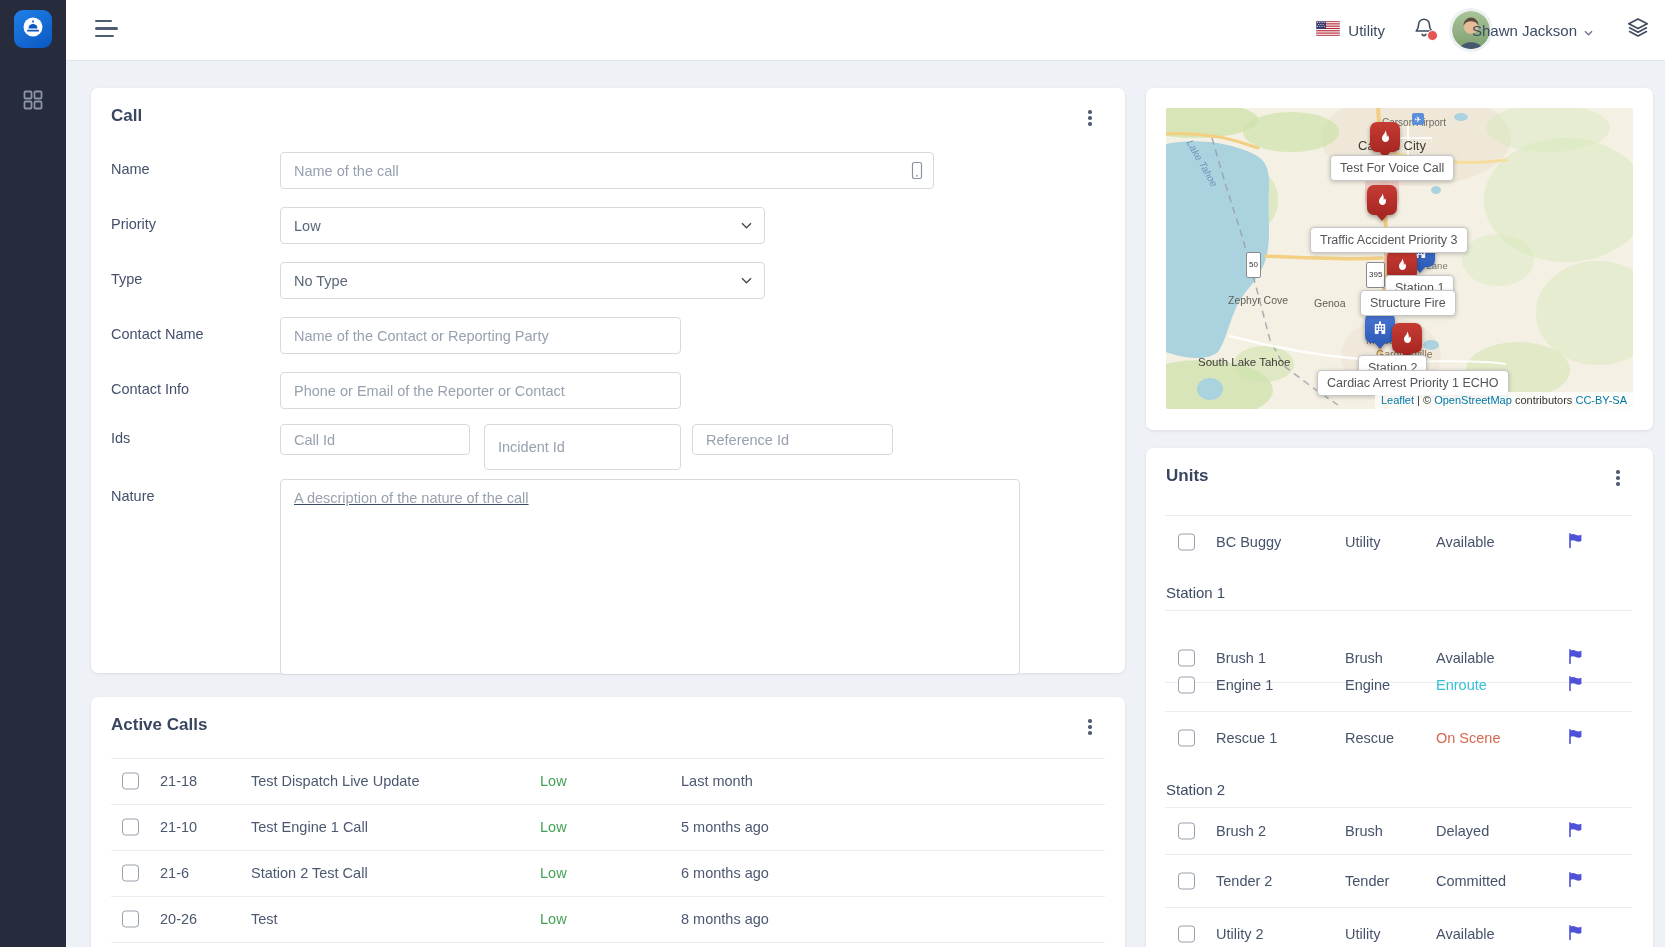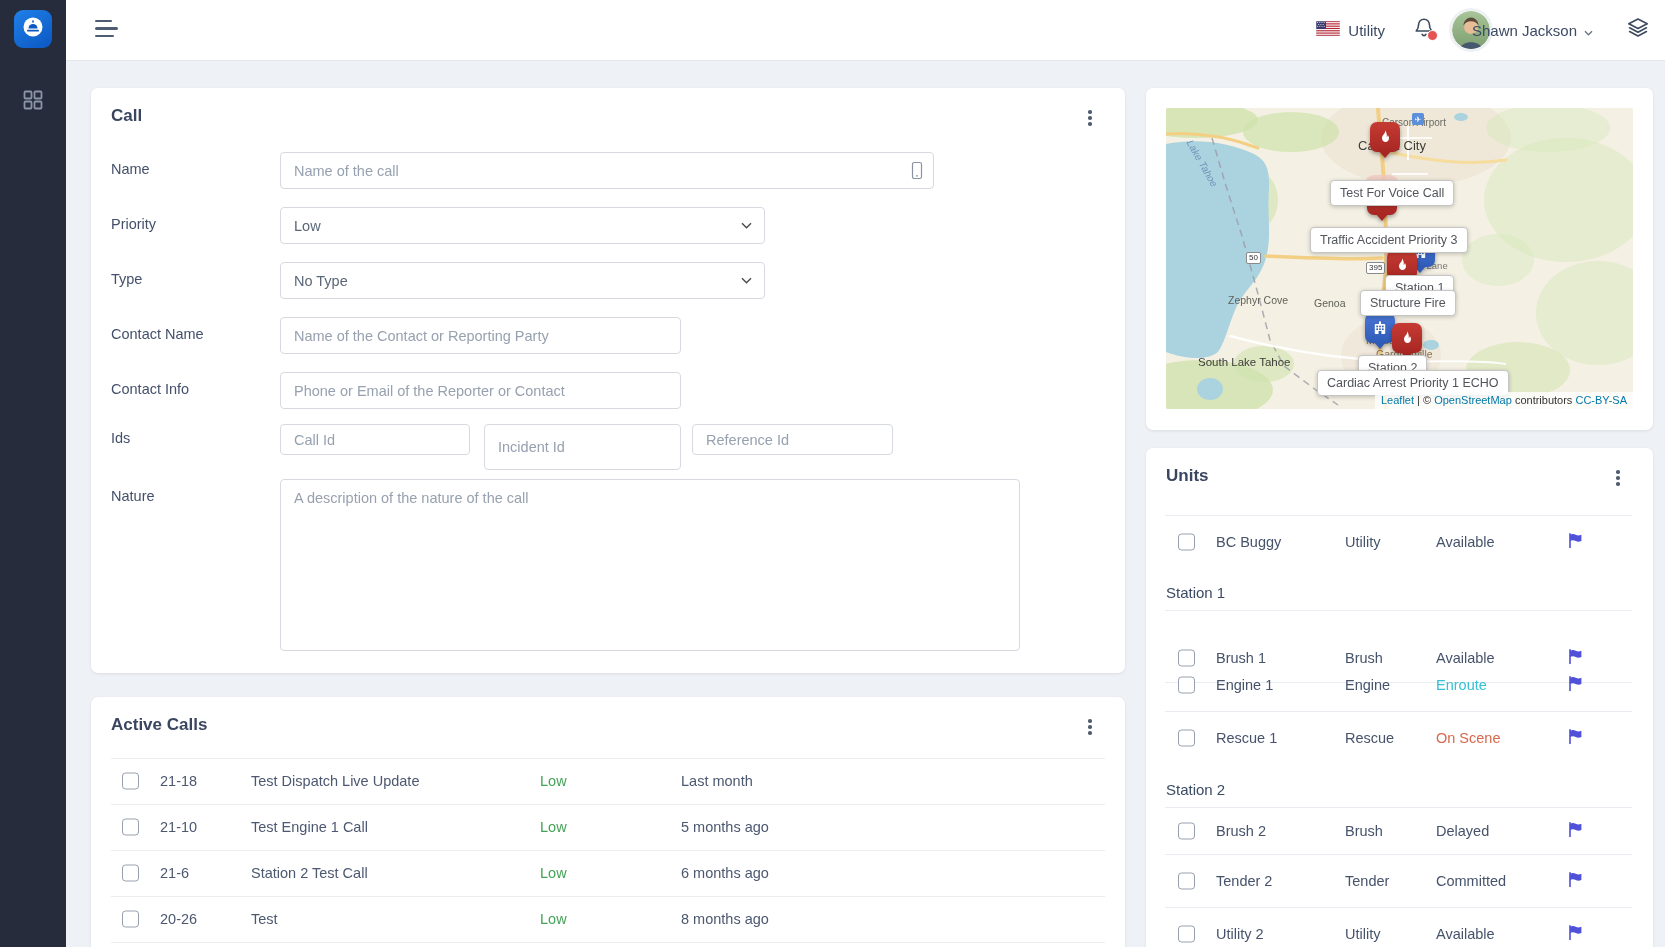--- a/index.html
+++ b/index.html
@@ -55,21 +55,21 @@
   .marker{position:absolute;width:30px;height:30px;border-radius:7px;z-index:3;display:flex;align-items:center;justify-content:center;filter:drop-shadow(0 2px 2px rgba(0,0,0,.35));cursor:pointer;}
   .marker::after{content:"";position:absolute;top:28px;left:50%;transform:translateX(-50%);border:7px solid transparent;border-top-width:8px;border-bottom:none;}
   .m-fire{background:linear-gradient(#c53b33,#a82723);}
   .m-fire::after{border-top-color:#a82723;}
   .m-station{background:linear-gradient(#4a77d4,#2f5cb8);}
   .m-station::after{border-top-color:#2f5cb8;}
   .halo{position:absolute;width:34px;height:34px;border-radius:9px;background:#efc5bf;opacity:.8;z-index:2;}
   .tip{position:absolute;z-index:4;background:#fff;border:1px solid #c6c6c6;border-radius:4px;box-shadow:0 1px 4px rgba(0,0,0,.22);padding:5px 9px;font-size:12.5px;color:#52555a;white-space:nowrap;}
   .attribution{position:absolute;right:0;bottom:0;z-index:5;background:rgba(255,255,255,.78);padding:2px 6px 3px;font-size:11px;color:#333;white-space:nowrap;}
   .attribution a{color:#0078a8;text-decoration:none;cursor:pointer;}
-  .shield{position:absolute;z-index:1;background:#fff;border:1px solid #8a8a8a;border-radius:2px;font-size:8px;color:#333;padding:1px 2px;line-height:1;}
+  .shield{position:absolute;z-index:1;background:#fff;border:1px solid #8a8a8a;border-radius:2px;font-size:8px;color:#333;padding:8px 2px;line-height:1;}
   
   #units-card{left:1146px;top:448px;width:507px;height:520px;}
   .u-line{position:absolute;left:19px;right:21px;top:67px;border-top:1px solid #e9ecf0;}
   .u-row{position:absolute;left:19px;right:21px;font-size:14.5px;color:#46536b;}
   .u-row.bordered{border-bottom:1px solid #e9ecf0;}
   .u-row span{position:absolute;top:50%;transform:translateY(-50%);}
   .u-name{left:51px;} .u-type{left:180px;} .u-status{left:271px;}
   .u-row .cb{left:13px;}
   .u-flag{position:absolute;left:402px;top:50%;transform:translateY(-50%);cursor:pointer;}
   .st-enroute{color:#36c0d6;} .st-onscene{color:#d6694e;}
@@ -240,21 +240,21 @@
 
     <div class="frow" style="top:336px;height:31px;">
       <span class="flabel" style="top:6px;">Ids</span>
       <input class="ctrl" style="left: 189px; top: 0px; width: 190px; height: 31px;" placeholder="Call Id">
       <input class="ctrl" style="left: 393px; top: 0px; width: 197px; height: 46px;" placeholder="Incident Id">
       <input class="ctrl" style="left: 601px; top: 0px; width: 201px; height: 31px;" placeholder="Reference Id">
     </div>
 
     <div class="frow" style="top:391px;height:172px;">
       <span class="flabel">Nature</span>
-      <textarea class="ctrl" style="left: 189px; top: 0px; width: 740px; height: 172px;" placeholder="A description of the nature of the call"></textarea>
+      <textarea class="ctrl" style="left: 189px; top: 0px; width: 740px; height: 196px; text-decoration: underline;" placeholder="A description of the nature of the call"></textarea>
     </div>
   </div>
 
   <div class="card" id="active-card">
     <div class="card-title">Active Calls</div>
     <div class="kebab">
         <i></i>
         <i></i>
         <i></i>
       </div>
@@ -389,21 +389,21 @@
             <rect x="6.6" y="11" width="2.8" height="3"></rect>
           </g>
         </svg>
       </div>
       <div class="marker m-fire" style="left:226px;top:215px;">
         <svg width="16" height="16" viewBox="0 0 16 16">
             <path d="M8.2 1.2 C8.6 3.2 7.4 4.4 6.6 5.4 C5.7 6.5 5 7.6 5 9 C5 11.4 6.7 13 8.5 13 C10.3 13 12 11.4 12 9 C12 7.9 11.5 6.9 10.9 6 C10.8 6.9 10.4 7.6 9.7 7.9 C10.1 6.2 9.6 3.2 8.2 1.2 Z" fill="#fff"></path>
           </svg>
       </div>
 
-      <div class="tip" style="left:164px;top:72px;">Test For Voice Call</div>
+      <div class="tip" style="left:164px;top:47px;">Test For Voice Call</div>
       <div class="tip" style="left:144px;top:119px;">Traffic Accident Priority 3</div>
       <div class="tip" style="left:219px;top:167px;">Station 1</div>
       <div class="tip" style="left:194px;top:182px;">Structure Fire</div>
       <div class="tip" style="left:192px;top:247px;">Station 2</div>
       <div class="tip" style="left:151px;top:262px;">Cardiac Arrest Priority 1 ECHO</div>
 
       <div class="attribution">
         <a>Leaflet</a>
         <span>|</span>
         <span>©</span>

